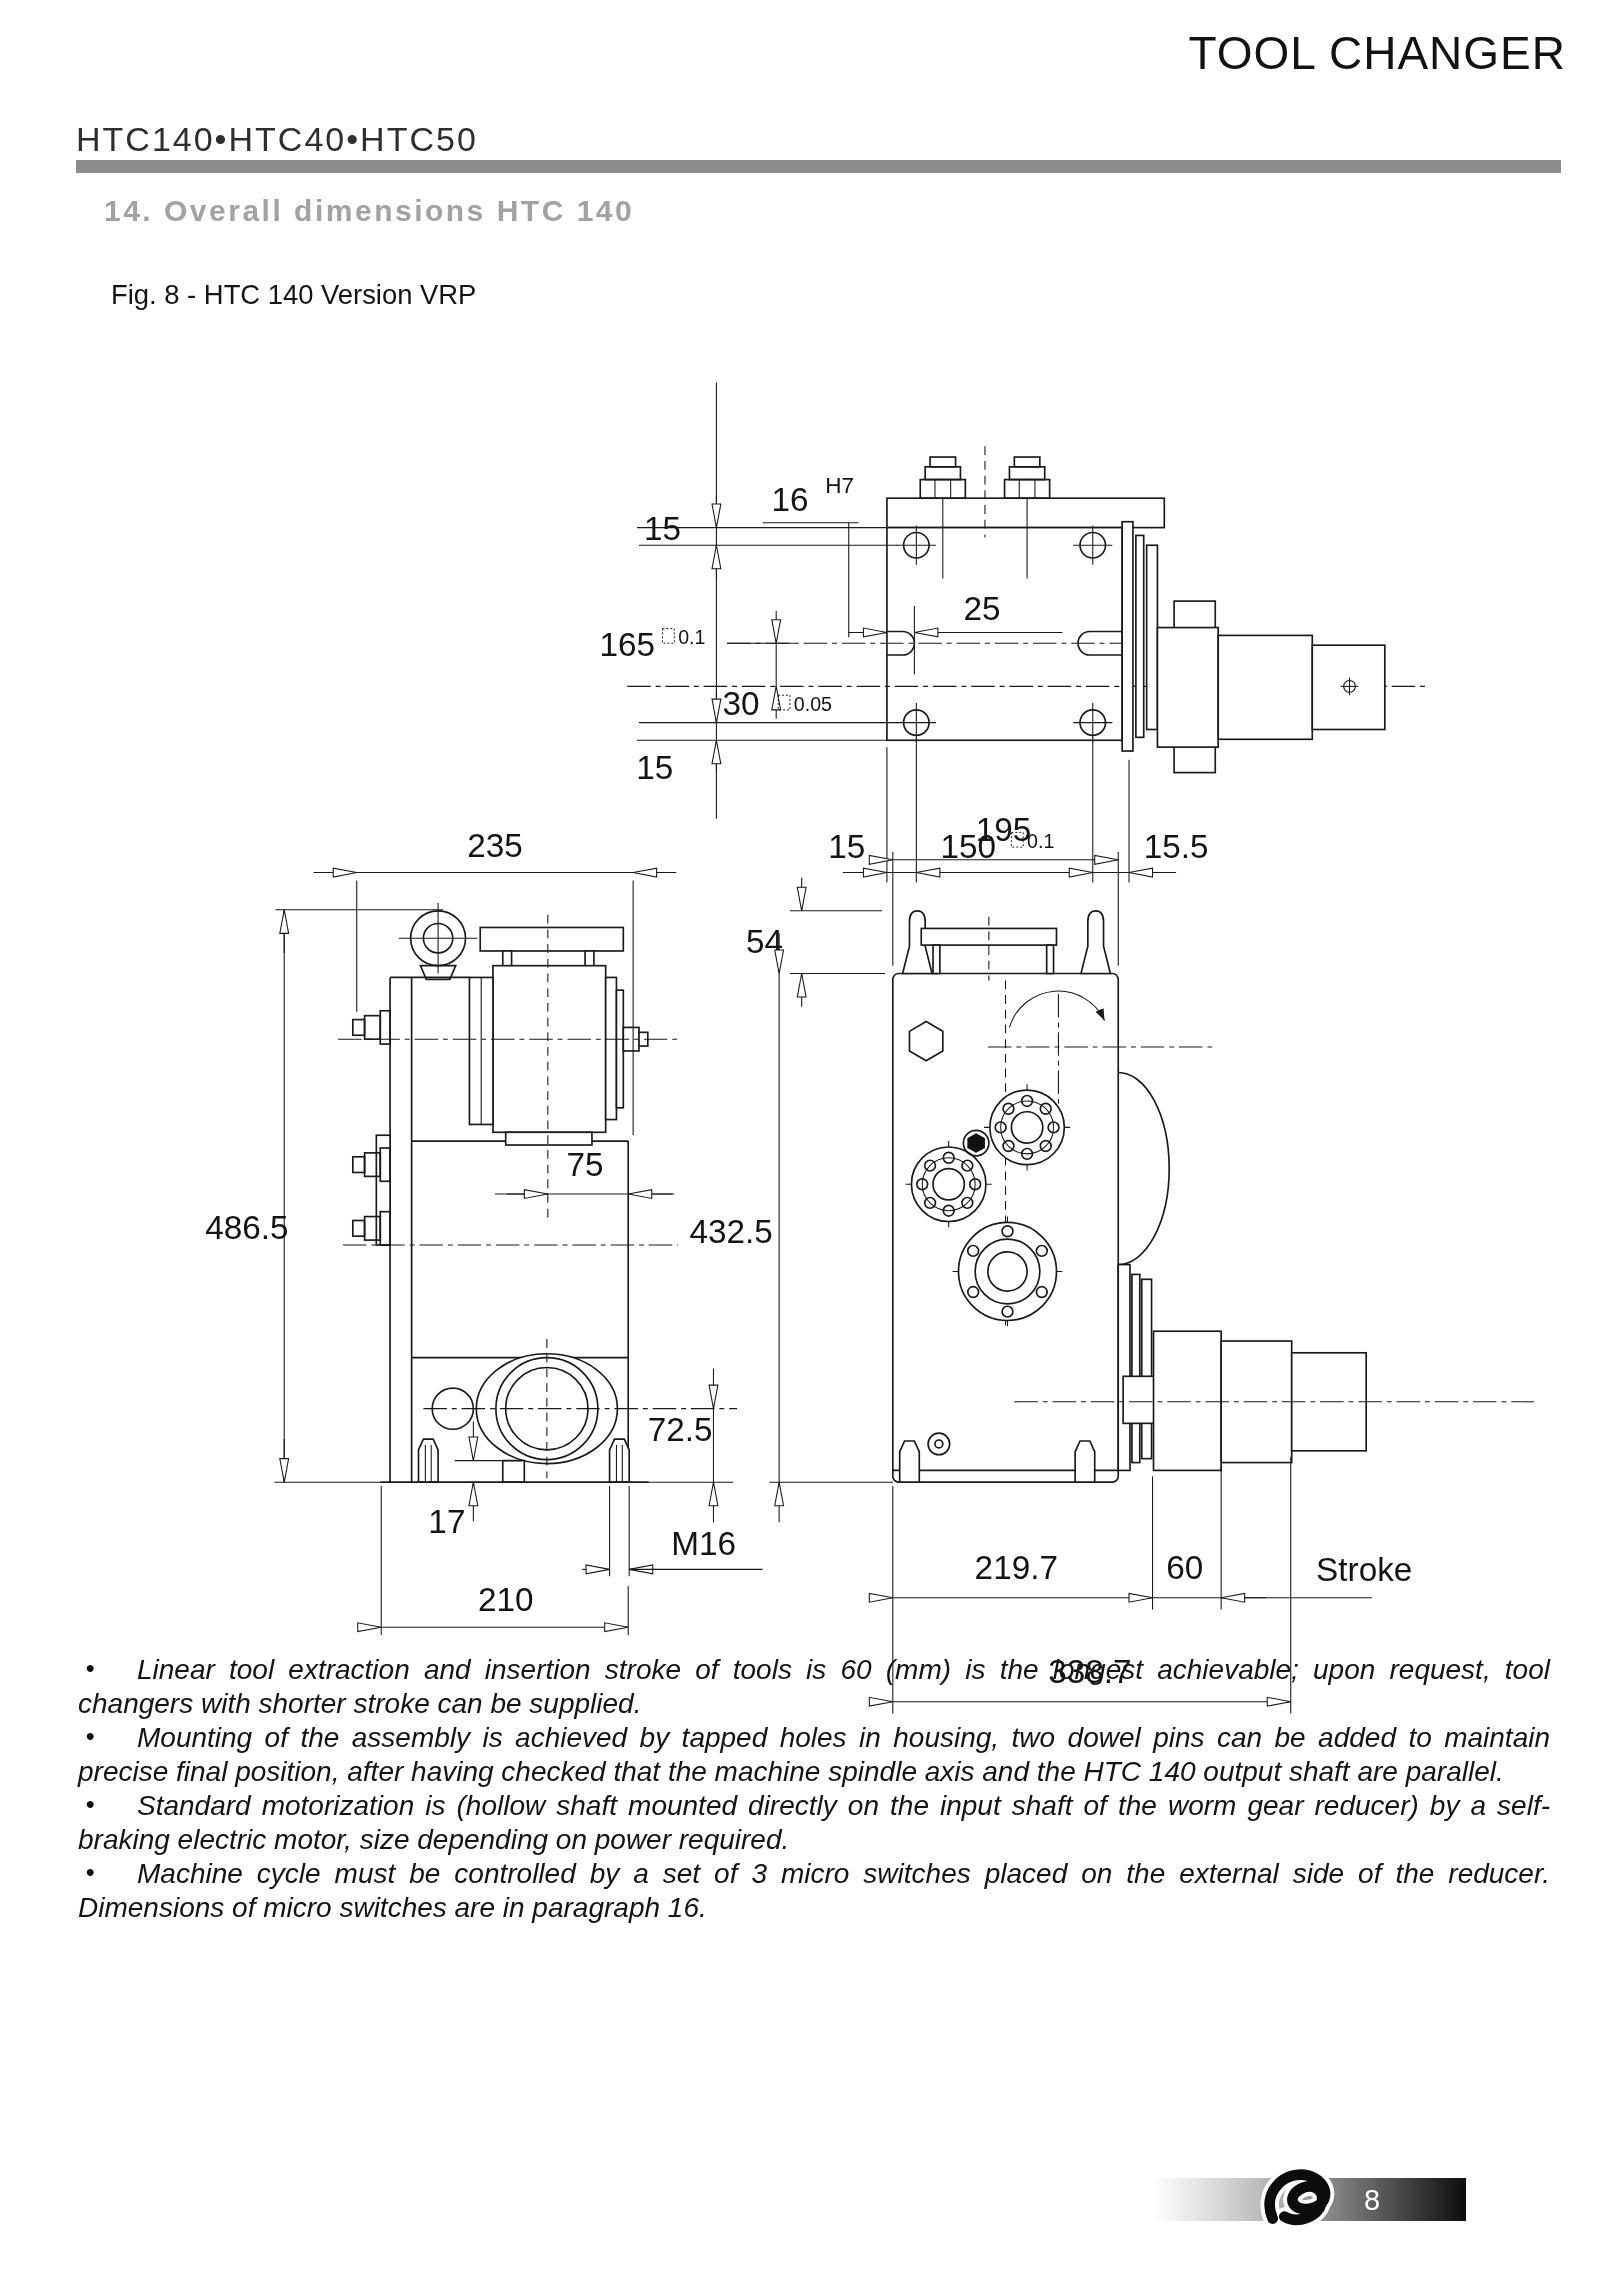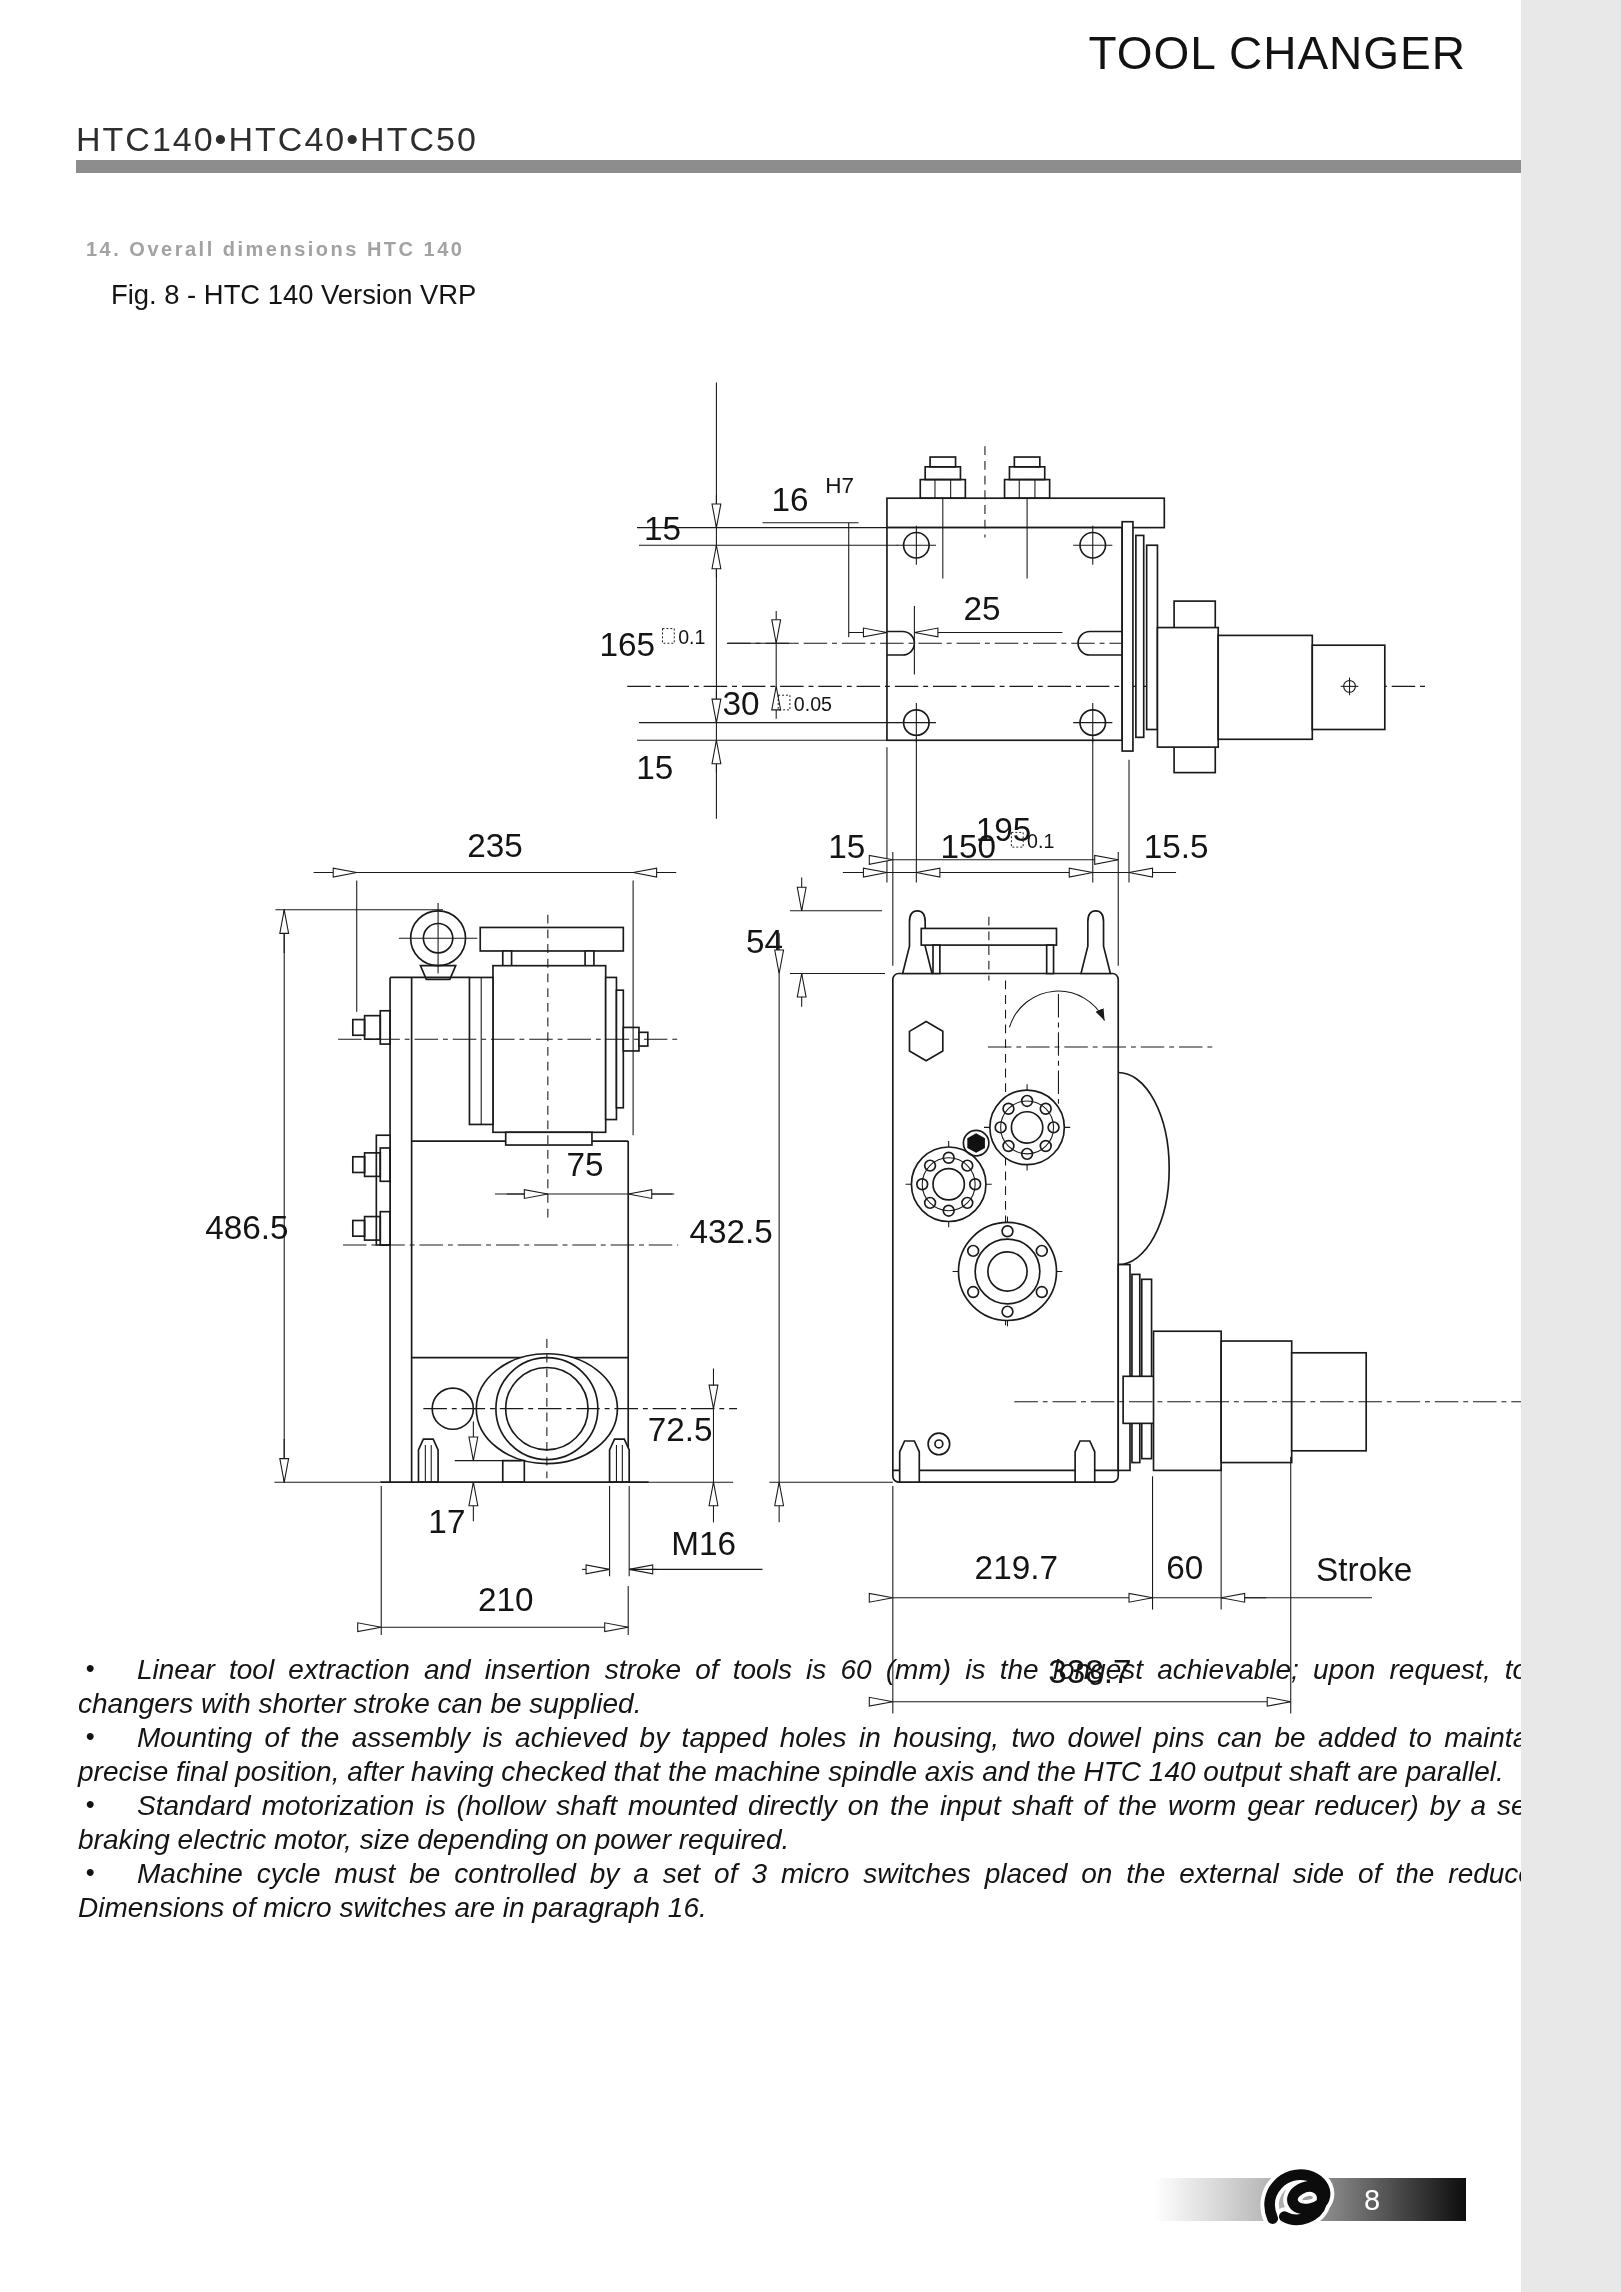--- a/index.html
+++ b/index.html
@@ -1,22 +1,22 @@
 <!DOCTYPE html>
 <html><head>
 <meta charset="utf-8">
 <style>
   html,body{margin:0;padding:0;background:#e8e8e8;}
-  .page{position:relative;width:1481px;height:2293px;background:#fff;overflow:hidden;
-        font-family:"Liberation Sans",sans-serif;color:#161616;padding-left:40px;}
+  .page{position:relative;width:1621px;height:2293px;background:#fff;overflow:hidden;
+        font-family:"Liberation Sans",sans-serif;color:#161616;}
   .title{position:absolute;top:25.5px;right:55px;font-size:46px;letter-spacing:1px;color:#121212;}
   .models{position:absolute;top:120px;left:76px;font-size:34px;letter-spacing:2px;color:#2e2e2e;font-weight:400;}
   .rule{position:absolute;top:160px;left:76px;width:1485px;height:12.7px;background:#8d8d8d;}
-  .section-heading{position:absolute;top:194px;left:86px;font-size:20px;font-weight:bold;
-                   letter-spacing:2.5px;color:#a2a2a2;margin-top:44px;}
+  .section-heading{position:absolute;top:194px;left:104px;font-size:30px;font-weight:bold;
+                   letter-spacing:2.5px;color:#a2a2a2;}
   .fig-caption{position:absolute;top:271px;left:111px;font-size:27.4px;color:#141414;margin-top:8px;}
   svg.drawings{position:absolute;left:0;top:0;}
   svg text{font-family:"Liberation Sans",sans-serif;}
   .dimtxt{font-size:34px;fill:#141414;}
   .sm{font-size:20px;fill:#141414;}
   .fit{font-size:23px;fill:#141414;}
   .o{fill:none;stroke:#1a1a1a;stroke-width:1.7;}
   .of{fill:#fff;stroke:#1a1a1a;stroke-width:1.7;}
   .d{fill:none;stroke:#1a1a1a;stroke-width:1.1;}
   .cl{fill:none;stroke:#1a1a1a;stroke-width:1.1;stroke-dasharray:24 5 5 5;}

